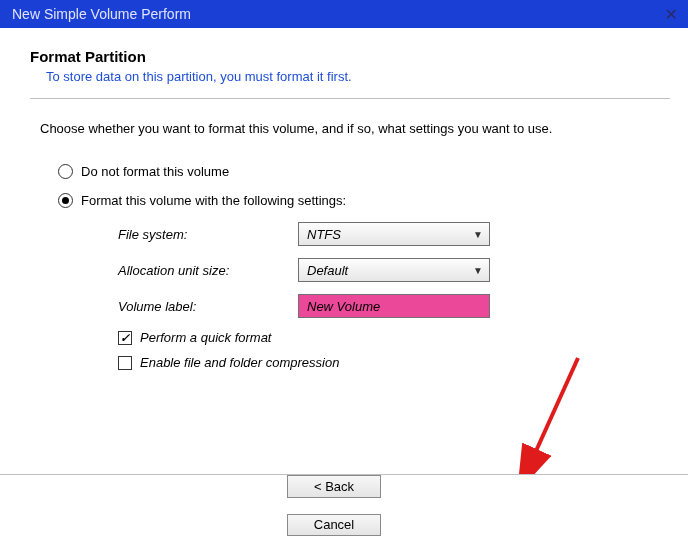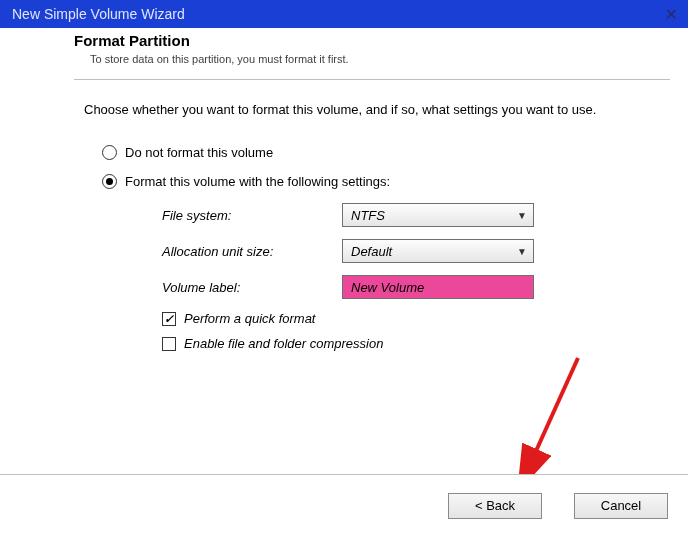--- a/index.html
+++ b/index.html
@@ -19,35 +19,34 @@
       align-items: center;
       justify-content: space-between;
       padding: 0 10px 0 12px;
       font-size: 14px;
     }
     .close-glyph {
       font-size: 16px;
       color: #2a2a66;
     }
     .content {
-      padding: 4px 18px 0 30px;
-      margin-left: 44px;
+      padding: 20px 18px 0 30px;
     }
     .header-section {
       margin-bottom: 12px;
     }
     .page-title {
       font-weight: bold;
       font-size: 15px;
       margin-bottom: 4px;
       color: #000;
     }
     .page-subtitle {
-      font-size: 11px;
-      color: #404040;
+      font-size: 13px;
+      color: #1d4ed8;
       margin-left: 16px;
     }
     .divider {
       border: none;
       border-top: 1px solid #bfbfbf;
       margin: 14px 0 22px 0;
     }
     .instruction {
       font-size: 13px;
       margin: 0 0 28px 10px;
@@ -148,20 +147,21 @@
       left: 0;
       right: 0;
       height: 62px;
       border-top: 1px solid #bfbfbf;
       display: flex;
       align-items: center;
       justify-content: flex-end;
       gap: 8px;
       padding-right: 20px;
       background: #fff;
+      flex-direction: column;
     }
     .btn {
       width: 94px;
       height: 26px;
       border: 1px solid #8a8a8a;
       background: linear-gradient(#f7f7f7, #e4e4e4);
       font-size: 13px;
       display: inline-flex;
       align-items: center;
       justify-content: center;
@@ -178,21 +178,21 @@
       position: absolute;
       left: 508px;
       top: 352px;
       pointer-events: none;
     }
   </style>
 </head>
 <body>
 
 <div class="titlebar">
-  <span>New Simple Volume Wizard</span>
+  <span>New Simple Volume Perform</span>
   <span class="close-glyph">✕</span>
 </div>
 
 <div class="content">
   <div class="header-section">
     <div class="page-title">Format Partition</div>
     <div class="page-subtitle">To store data on this partition, you must format it first.</div>
   </div>
 
   <hr class="divider">

